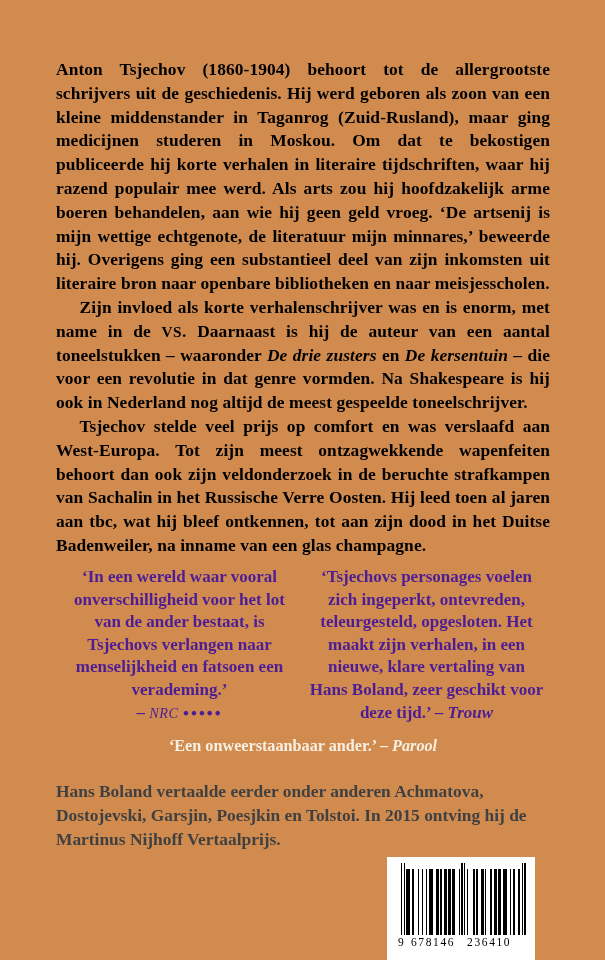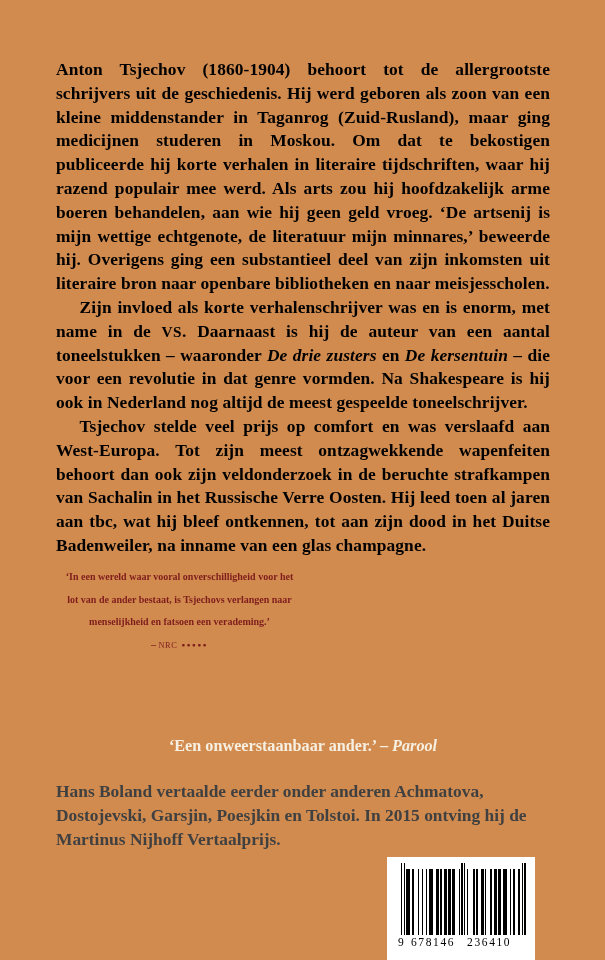--- a/index.html
+++ b/index.html
@@ -50,33 +50,34 @@
     position: absolute;
     left: 56px;
     top: 566px;
     width: 494px;
     display: flex;
     gap: 0px;
   }
   .quote-col {
     width: 247px;
     box-sizing: border-box;
-    color: #7f1d1d;
-    font-size: 10px;
+    color: #4c1d95;
+    font-size: 17px;
     line-height: 22.6px;
     font-weight: 700;
     text-align: center;
     padding: 0 6px;
   }
   .quote-col p { margin: 0; }
   .source {
     font-style: italic;
     font-weight: 700;
   }
   .source-small {
+    font-style: italic;
     font-weight: 400;
     font-size: 0.84em;
     letter-spacing: 0.6px;
     text-align: right;
   }
   .rating-dots {
     display: inline-block;
     margin-left: 4px;
     letter-spacing: 1.6px;
     font-size: 0.62em;
@@ -155,20 +156,23 @@
     <p>Anton Tsjechov (1860-1904) behoort tot de allergrootste schrijvers uit de geschiedenis. Hij werd geboren als zoon van een kleine middenstander in Taganrog (Zuid-Rusland), maar ging medicijnen studeren in Moskou. Om dat te bekostigen publiceerde hij korte verhalen in literaire tijdschriften, waar hij razend populair mee werd. Als arts zou hij hoofdzakelijk arme boeren behandelen, aan wie hij geen geld vroeg. ‘De artsenij is mijn wettige echtgenote, de literatuur mijn minnares,’ beweerde hij. Overigens ging een substantieel deel van zijn inkomsten uit literaire bron naar openbare bibliotheken en naar meisjesscholen.</p>
     <p><span>Zijn invloed als korte verhalenschrijver was en is enorm, met name in de </span><span class="smallcaps">VS</span><span>. Daarnaast is hij de auteur van een aantal toneelstukken – waaronder </span><em>De drie zusters</em><span> en </span><em>De kersentuin</em><span> – die voor een revolutie in dat genre vormden. Na Shakespeare is hij ook in Nederland nog altijd de meest gespeelde toneelschrijver.</span></p>
     <p>Tsjechov stelde veel prijs op comfort en was verslaafd aan West-Europa. Tot zijn meest ontzagwekkende wapenfeiten behoort dan ook zijn veldonderzoek in de beruchte strafkampen van Sachalin in het Russische Verre Oosten. Hij leed toen al jaren aan tbc, wat hij bleef ontkennen, tot aan zijn dood in het Duitse Badenweiler, na inname van een glas champagne.</p>
   </div>
 
   <div class="quotes">
     <div class="quote-col">
       <p>‘In een wereld waar vooral onverschilligheid voor het lot van de ander bestaat, is Tsjechovs verlangen naar menselijkheid en fatsoen een verademing.’</p>
       <p><span>– </span><span class="source-small">NRC</span><span class="rating-dots">●●●●●</span></p>
     </div>
+    <div class="quote-col">
+      <p><span>‘Tsjechovs personages voelen zich ingeperkt, ontevreden, teleurgesteld, opgesloten. Het maakt zijn verhalen, in een nieuwe, klare vertaling van Hans Boland, zeer geschikt voor deze tijd.’ </span><span>– </span><span class="source">Trouw</span></p>
+    </div>
   </div>
 
   <div class="quote-parool">
     <span>‘Een onweerstaanbaar ander.’ </span><span>– </span><span class="source">Parool</span>
   </div>
 
   <div class="translator">
     <p>Hans Boland vertaalde eerder onder anderen Achmatova, Dostojevski, Garsjin, Poesjkin en Tolstoi. In 2015 ontving hij de Martinus Nijhoff Vertaalprijs.</p>
   </div>
 

